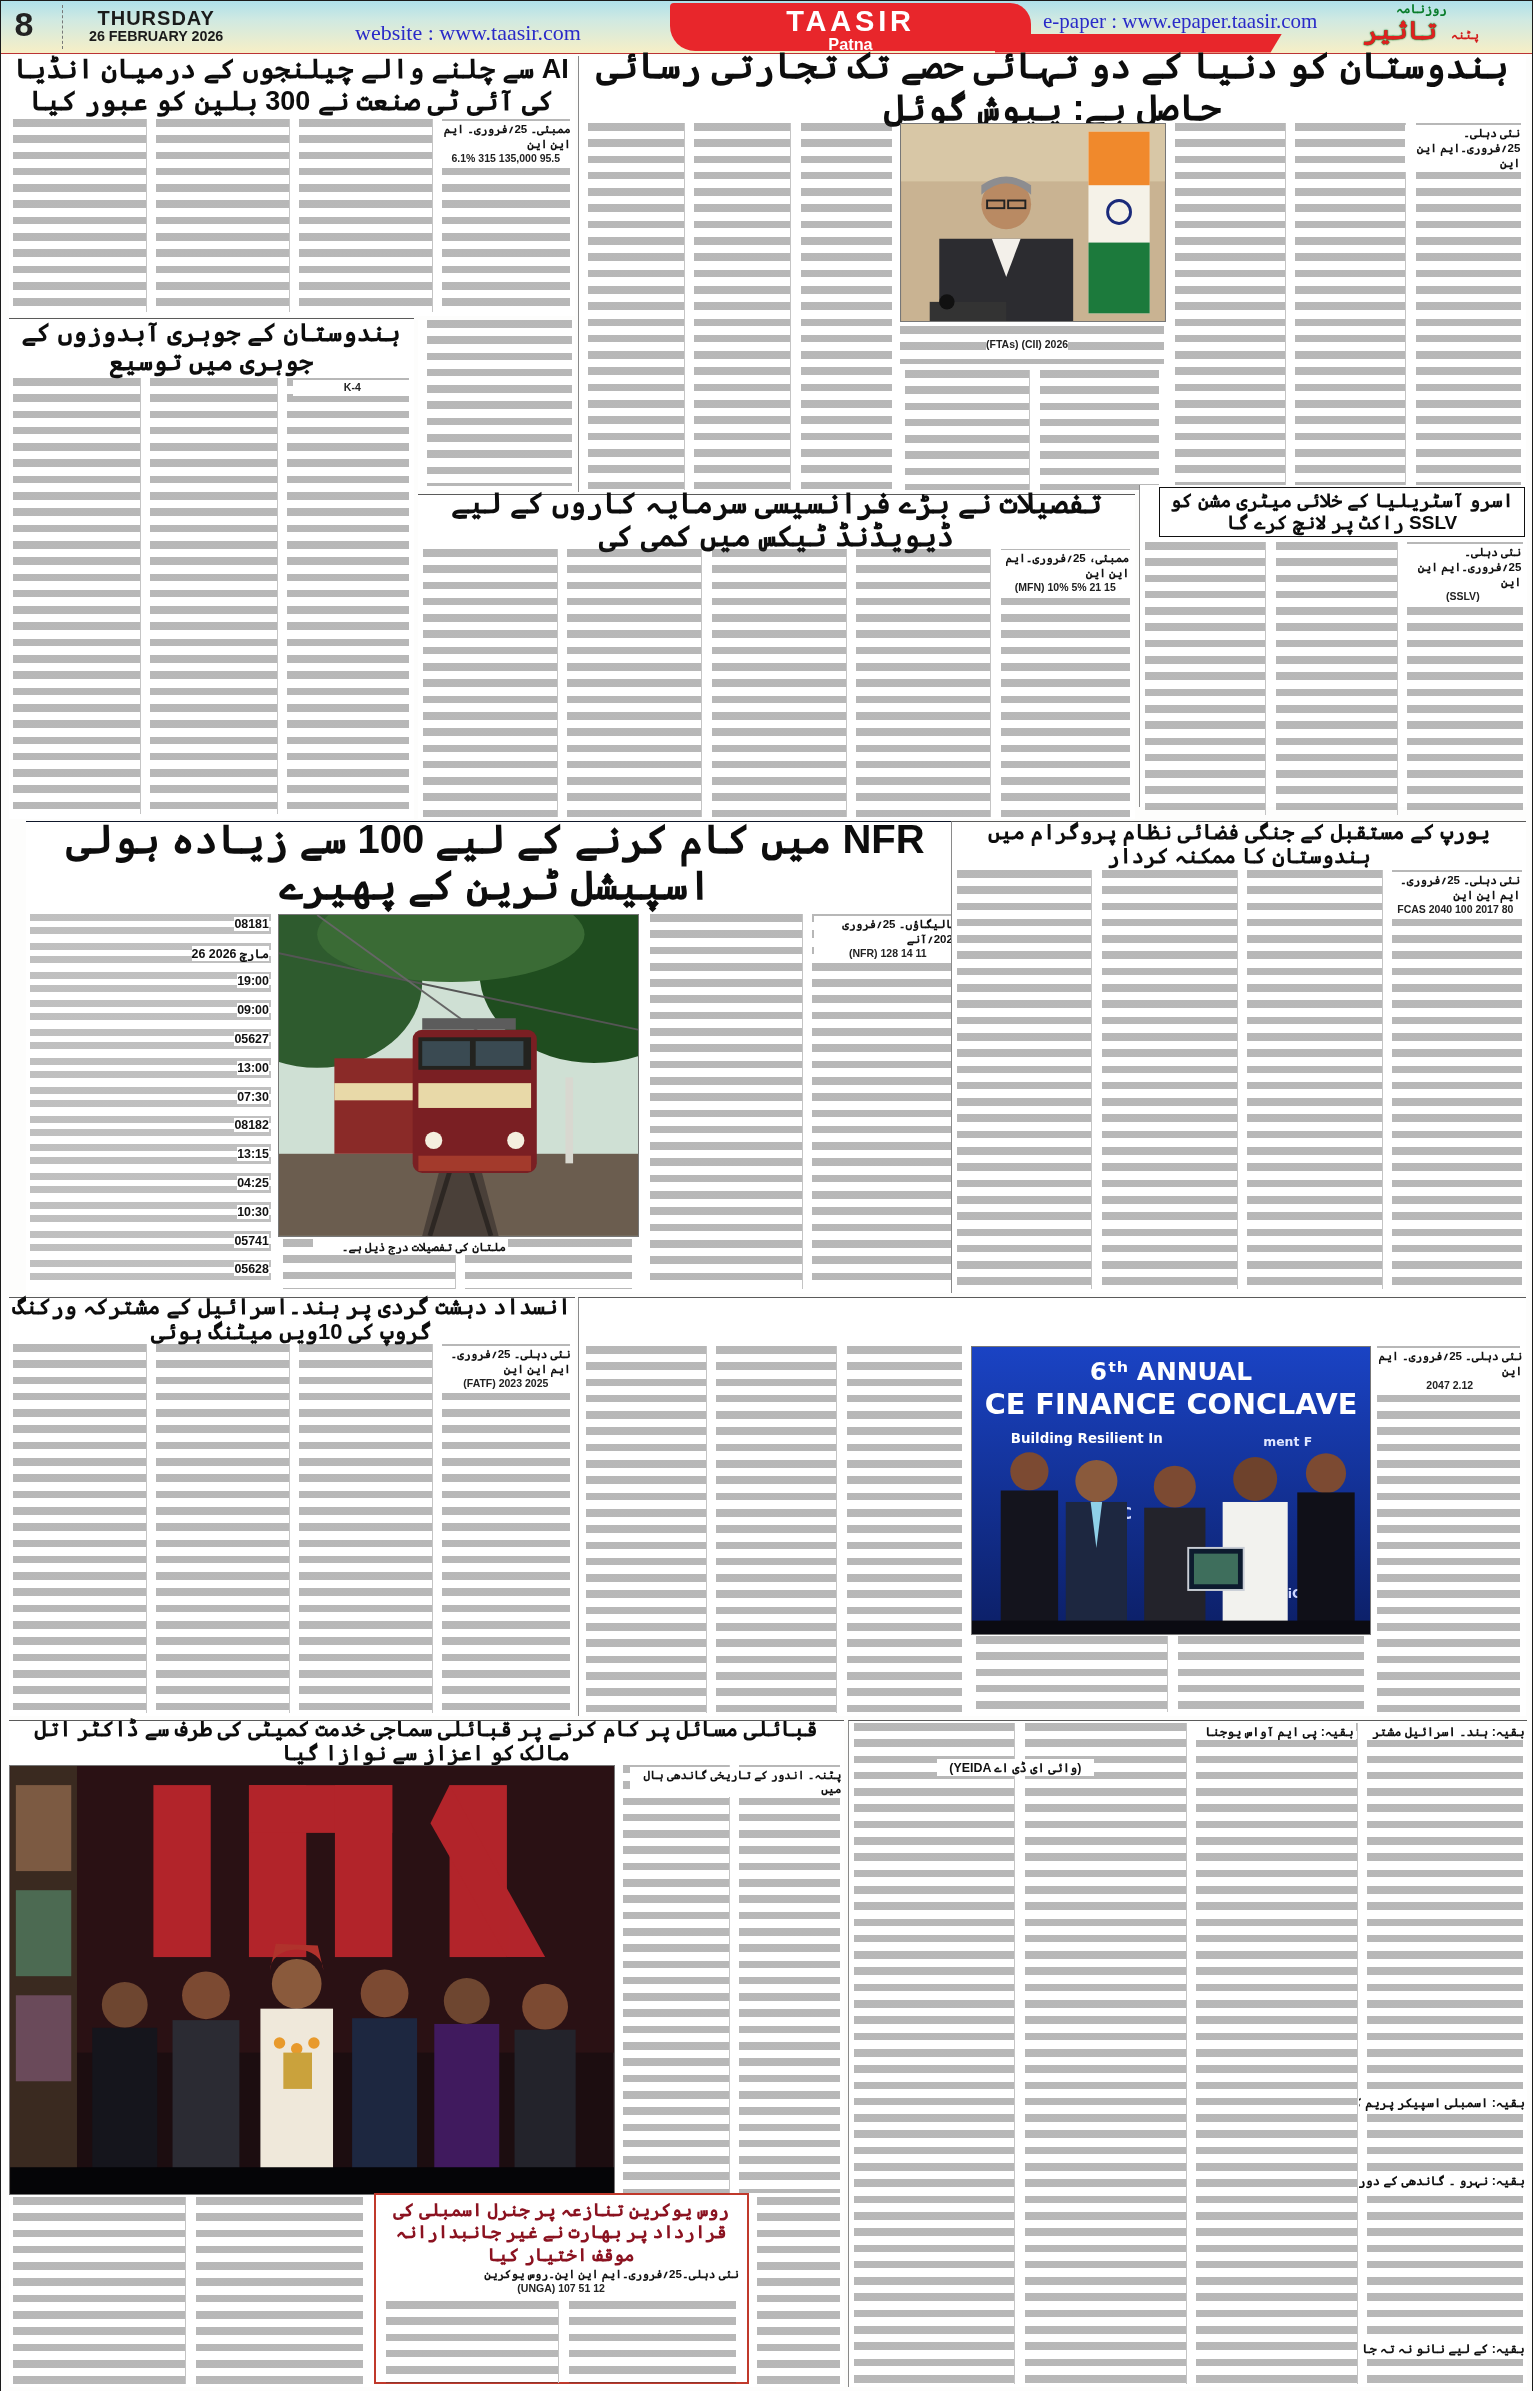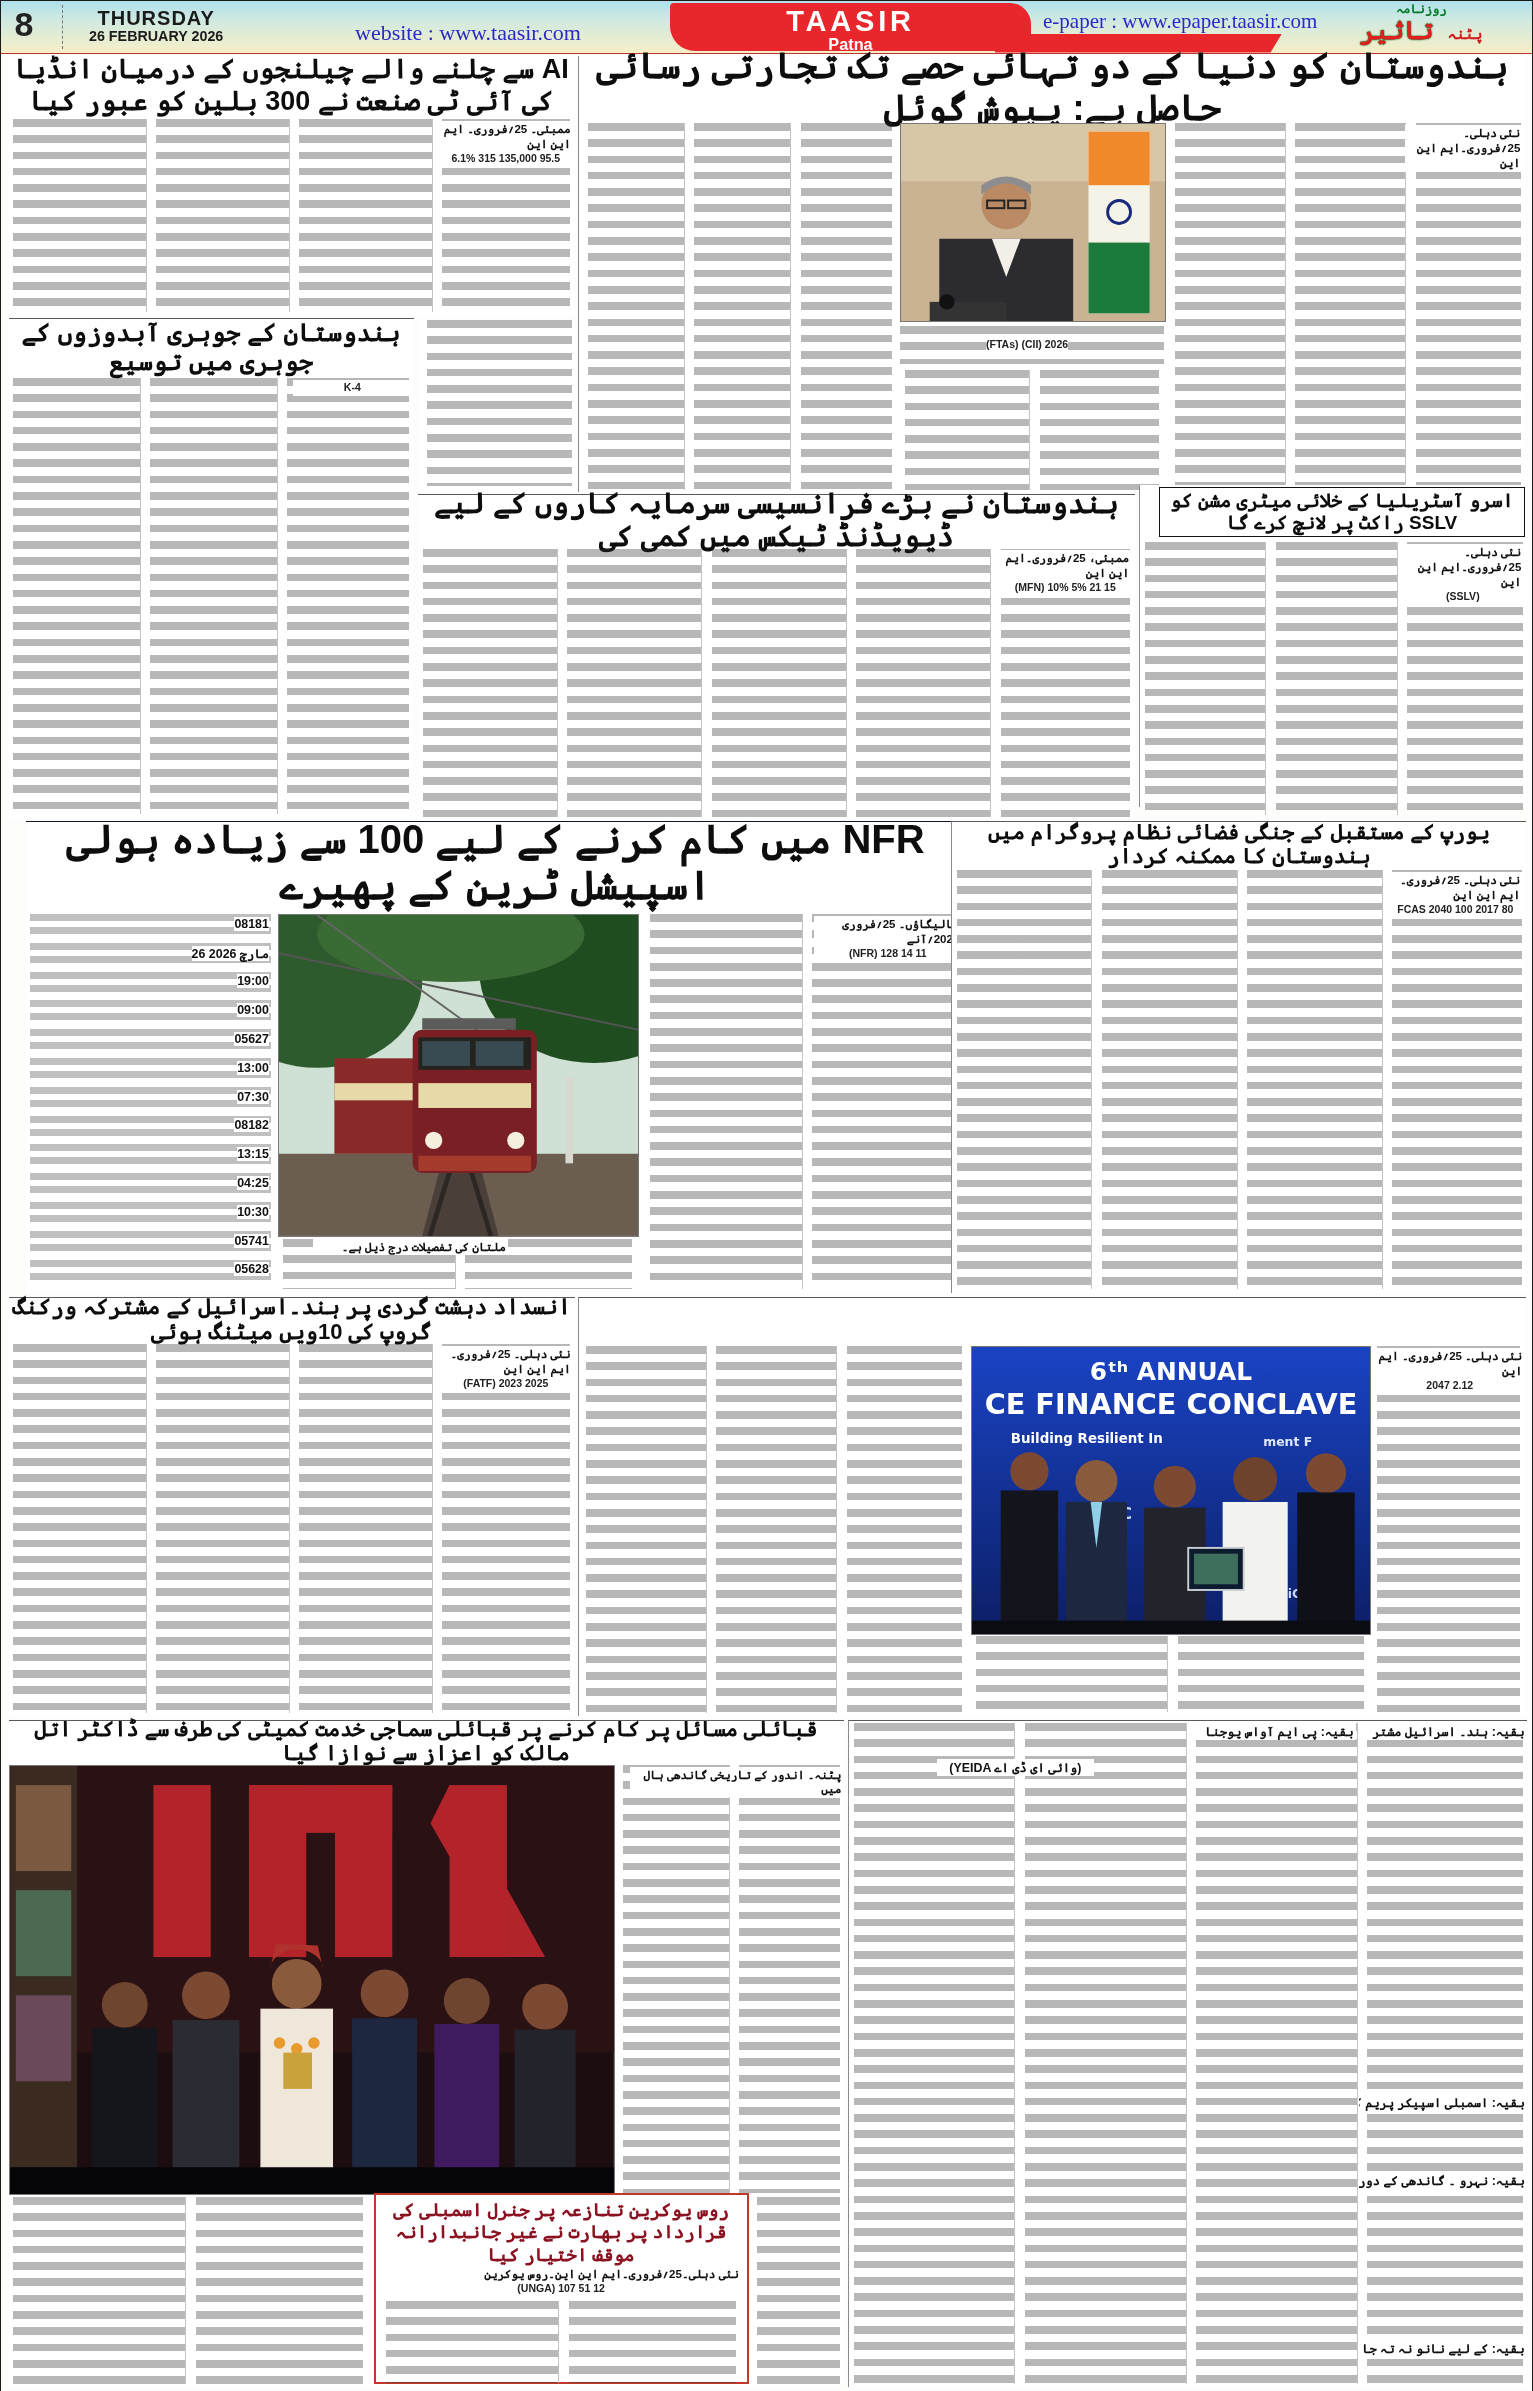--- a/index.html
+++ b/index.html
@@ -20,21 +20,21 @@
   .ribbon-band{position:absolute;left:994px;top:32.5px;width:287px;height:19px;background:#e8262b;
                clip-path:polygon(0 0,100% 0,96% 100%,0 100%);}
   .ribbon{position:absolute;left:669px;top:1.9px;width:361px;height:48px;background:#e8262b;
           border-radius:3.8px 21px 3.8px 25px;text-align:center;color:#fff;line-height:1;}
   .ribbon .t1{font-size:29px;font-weight:bold;letter-spacing:3.8px;margin-top:3.8px;}
   .ribbon .t2{font-size:16.3px;font-weight:bold;}
   .epaper{position:absolute;left:1042px;top:7.6px;font-family:"Liberation Serif",serif;
           font-size:21px;color:#2a2ac8;}
   .masthead{position:absolute;right:7.6px;top:0;width:210px;height:52px;text-align:center;direction:rtl;}
   .masthead .roz{font-size:12.4px;color:#0a7d2c;font-weight:bold;}
-  .masthead .city{font-size:15px;color:#d31d1d;font-weight:bold;display:inline-block;margin-left:9.6px;}
+  .masthead .city{font-size:12px;color:#d31d1d;font-weight:bold;display:inline-block;margin-left:9.6px;}
   .masthead .ttl{font-size:25px;color:#e0201f;font-weight:bold;display:inline-block;
                  text-shadow:0 0 1px #0a7d2c,0 0 1.9px #0a7d2c;}
   
   .sec{position:absolute;box-sizing:border-box;background:#fff;}
   .hl{direction:rtl;text-align:center;font-weight:bold;color:#0d0d0d;line-height:1.15;
       display:flex;align-items:center;justify-content:center;}
   .body{position:absolute;display:flex;flex-direction:row-reverse;}
   .col{flex:1;margin:0 4.8px;}
   .col:not(:first-child){border-right:1px solid #c4c4c4;padding-right:4.8px;}
   .sim{background:repeating-linear-gradient(180deg,rgba(45,45,45,0.34) 0 7.6px,rgba(0,0,0,0) 7.6px 16.3px);}
@@ -152,21 +152,21 @@
     <div class="dateline" style="right:1.9px;top:61px;width:115px;">
       <span class="tokens">K-4</span>
     </div>
   </div>
 
   <div class="sec" style="left:417px;top:319px;width:157px;height:170px;">
     <div class="col sim" style="position:absolute;left:3.8px;top:0;width:145px;height:166px;"></div>
   </div>
 
   <div class="sec" style="left:417px;top:493px;width:717px;height:325px;border-top:1px solid #5a5a5a;">
-    <div class="hl" style="height:50px;font-size:29px;">ہندوستان نے بڑے فرانسیسی سرمایہ کاروں کے لیے ڈیویڈنڈ ٹیکس میں کمی کی</div>
+    <div class="hl" style="height:50px;font-size:29px;">تفصیلات نے بڑے فرانسیسی سرمایہ کاروں کے لیے ڈیویڈنڈ ٹیکس میں کمی کی</div>
     <div class="body" style="left:0;top:54px;width:717px;height:268px;">
         <div class="col sim"></div>
         <div class="col sim"></div>
         <div class="col sim"></div>
         <div class="col sim"></div>
         <div class="col sim"></div>
       </div>
     <div class="dateline" style="right:3.8px;top:55px;width:128px;">
       <span>ممبئی، 25؍فروری۔ایم این این</span>
       <span class="tokens">(MFN)   10%   5%   21   15</span>

